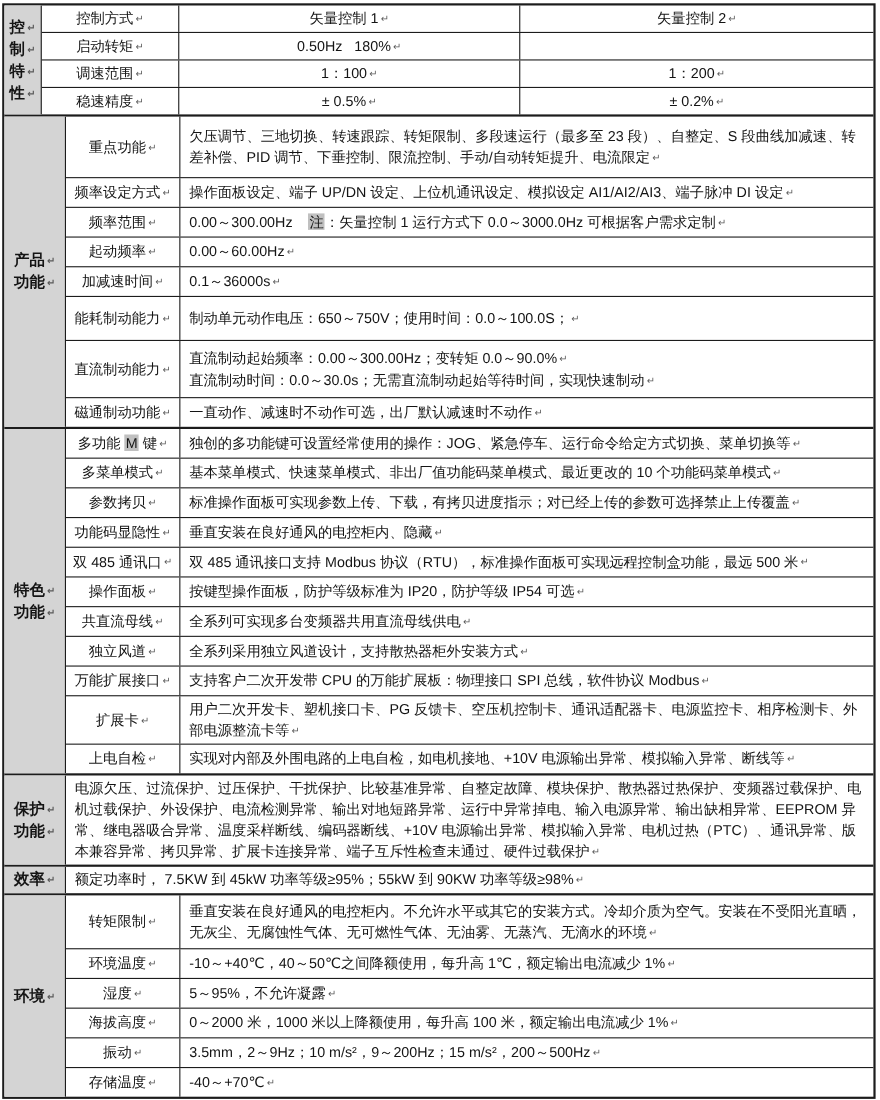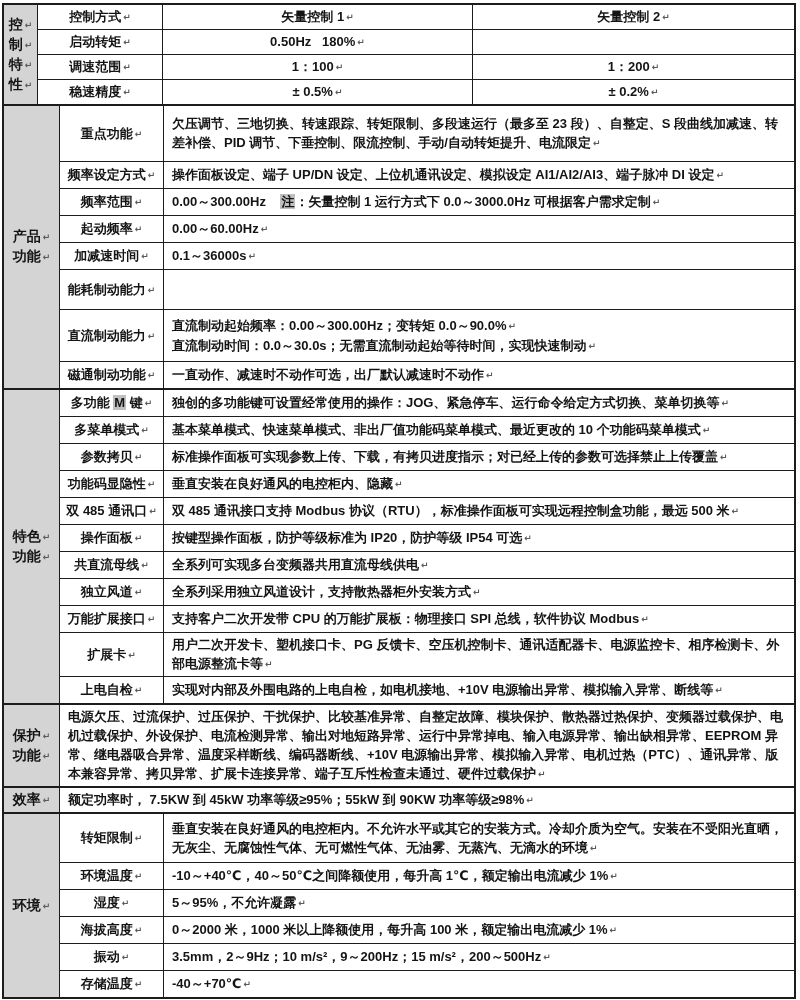--- a/index.html
+++ b/index.html
@@ -11,21 +11,21 @@
   .tbl { position:absolute; left:2px; top:3px; width:790px; border:2px solid #1c1c1c; background:#fff; }
   .section { display:flex; border-top:2px solid #1c1c1c; align-items:stretch; }
   .section:first-child { border-top:none; }
   .cat {
     flex:0 0 auto; background:#d4d4d4; border-right:1px solid #1c1c1c;
     display:flex; flex-direction:column; align-items:center; justify-content:center;
     font-weight:bold; font-size:14px; line-height:19px; text-align:center;
   }
   .cat-narrow { flex-basis:33px; width:33px; }
   .cat-wide   { flex-basis:55px; width:55px; }
-  .rows { flex:1 1 auto; display:flex; flex-direction:column; min-width:0;font-weight:bold; }
+  .rows { flex:1 1 auto; display:flex; flex-direction:column; min-width:0; }
   .row { display:flex; border-top:1px solid #1c1c1c; align-items:stretch; min-width:0; }
   .row:first-child { border-top:none; }
   .lab {
     flex:0 0 auto; border-right:1px solid #1c1c1c;
     display:flex; align-items:center; justify-content:center;
     text-align:center; font-size:13px; padding:1px 2px; line-height:17px;
   }
   .lab-s1 { flex-basis:120px; width:120px; }
   .lab-s2 { flex-basis:99px;  width:99px;align-items:center;  }
   .val {
@@ -143,20 +143,23 @@
             <span class="pm">加减速时间</span>
           </div>
         <div class="val">
             <span class="pm">0.1～36000s</span>
           </div>
       </div>
       <div class="row rh39">
         <div class="lab lab-s2">
             <span class="pm">能耗制动能力</span>
           </div>
+        <div class="val">
+            <span class="pm">制动单元动作电压：650～750V；使用时间：0.0～100.0S；</span>
+          </div>
       </div>
       <div class="row rh51">
         <div class="lab lab-s2">
             <span class="pm">直流制动能力</span>
           </div>
         <div class="val">
             <span class="pm">直流制动起始频率：0.00～300.00Hz；变转矩 0.0～90.0%</span>
             <span class="pm">直流制动时间：0.0～30.0s；无需直流制动起始等待时间，实现快速制动</span>
           </div>
       </div>

